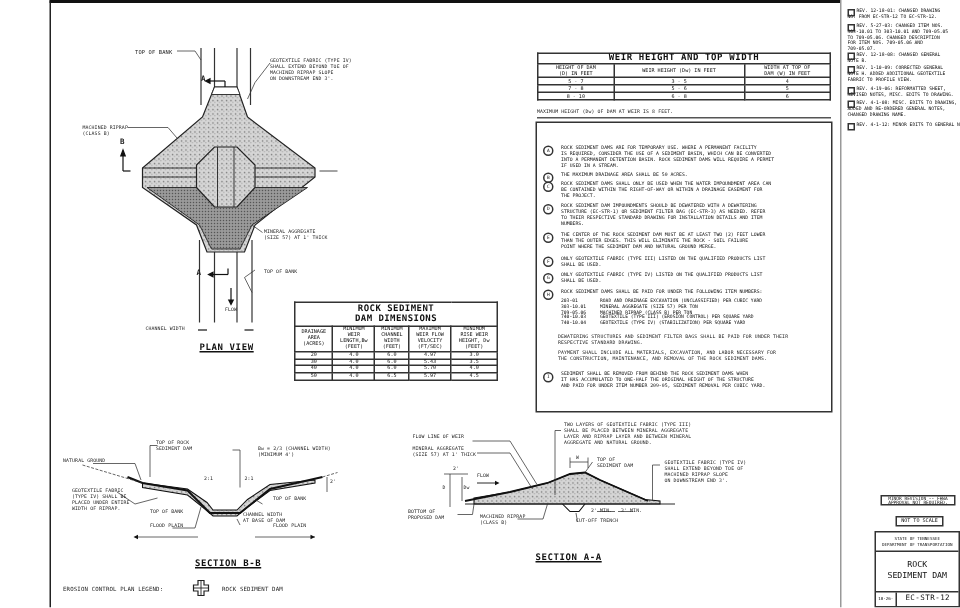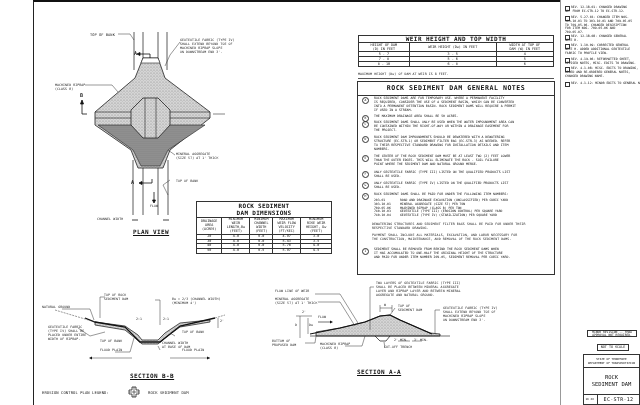--- a/index.html
+++ b/index.html
@@ -195,21 +195,20 @@
         <td>8 - 10</td>
         <td>6 - 8</td>
         <td>6</td>
       </tr>
 </tbody>
   </table>
 <div class="t tsm" style="left:358px;top:73px">MAXIMUM HEIGHT (Dw) OF DAM AT WEIR IS 8 FEET.</div>
 <div style="position:absolute;left:358px;top:77.5px;width:196px;border-top:0.6px solid #555"></div>
 
 <div class="notes">
-  <div class="hd">ROCK SEDIMENT DAM GENERAL NOTES</div>
   <div class="note" style="top:15px">
       <span class="k">A</span>
       <span class="v">ROCK SEDIMENT DAMS ARE FOR TEMPORARY USE. WHERE A PERMANENT FACILITY
 IS REQUIRED, CONSIDER THE USE OF A SEDIMENT BASIN, WHICH CAN BE CONVERTED
 INTO A PERMANENT DETENTION BASIN. ROCK SEDIMENT DAMS WILL REQUIRE A PERMIT
 IF USED IN A STREAM.</span>
     </div>
   <div class="note" style="top:33px">
       <span class="k">B</span>
       <span class="v">THE MAXIMUM DRAINAGE AREA SHALL BE 50 ACRES.</span>

